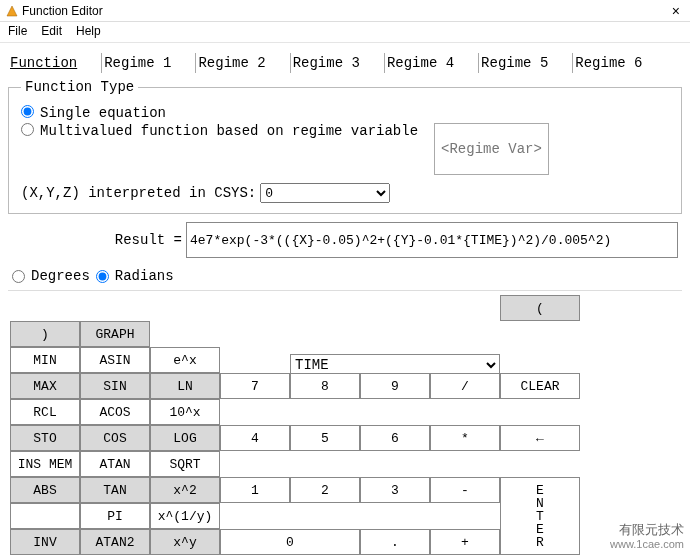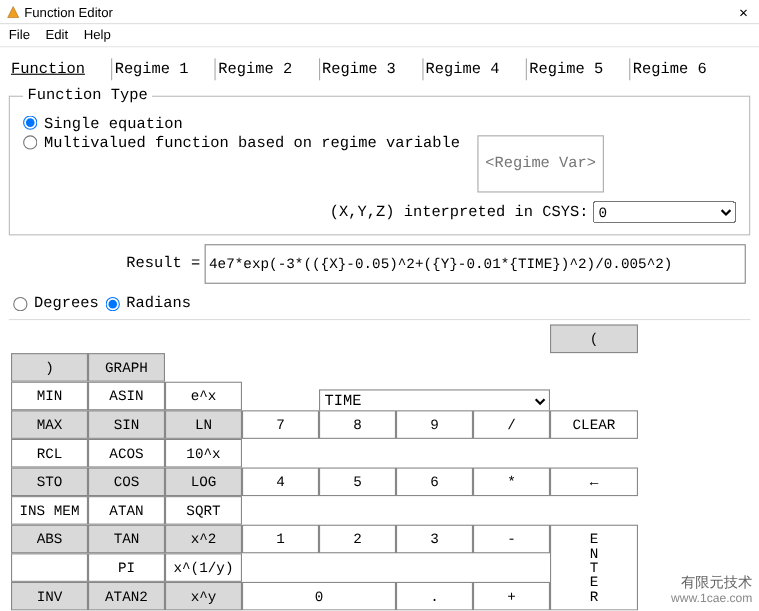--- a/index.html
+++ b/index.html
@@ -54,21 +54,21 @@
   .tab:first-child { border-left:none; }
   fieldset {
     border: 1px solid #bbb;
     padding: 8px 12px 10px;
     font-family: "Courier New", monospace;
     font-size: 14px;
     margin-bottom: 8px;
   }
   legend { padding: 0 4px; font-size: 14px; }
   .radio-row { margin: 2px 0; display:flex; align-items:flex-start; gap:6px;}
-  .csys-row { margin-top: 8px; display:flex; align-items:center; gap:4px;justify-content:flex-end;}
+  .csys-row { margin-top: 8px; display:flex; align-items:center; gap:4px;}
   .csys-row select { width: 130px; font-family:"Courier New",monospace; font-size:13px; height:20px;}
   .regime-box { display:inline-block; border:1px solid #aaa; padding:17px 6px; color:#777; margin-left:10px;}
   .result-row {
     display:flex; align-items:center; gap:4px;
     font-family: "Courier New", monospace; font-size:14px;
     margin: 4px 4px 6px;
   }
   .result-row .result-lbl { text-align:right; width:170px; }
   .result-row input {
     flex:1; height:36px; font-family:"Courier New",monospace; font-size:13px;

